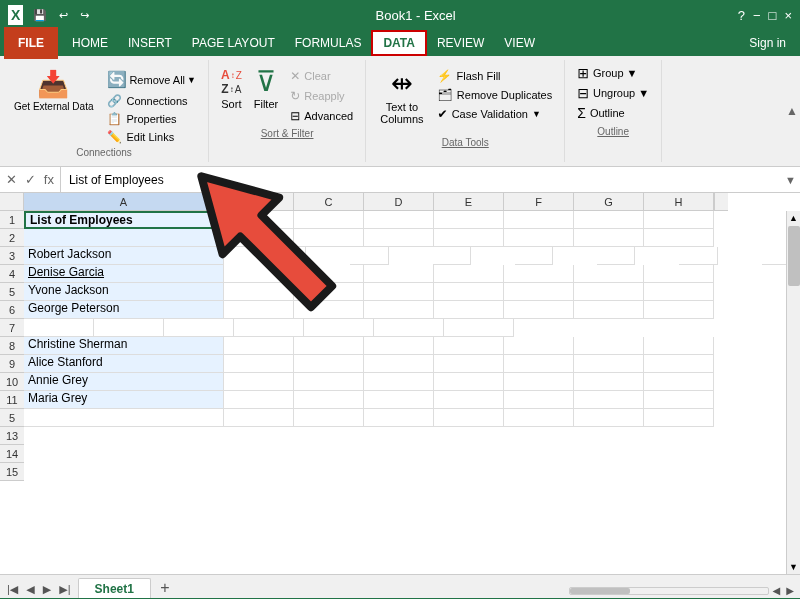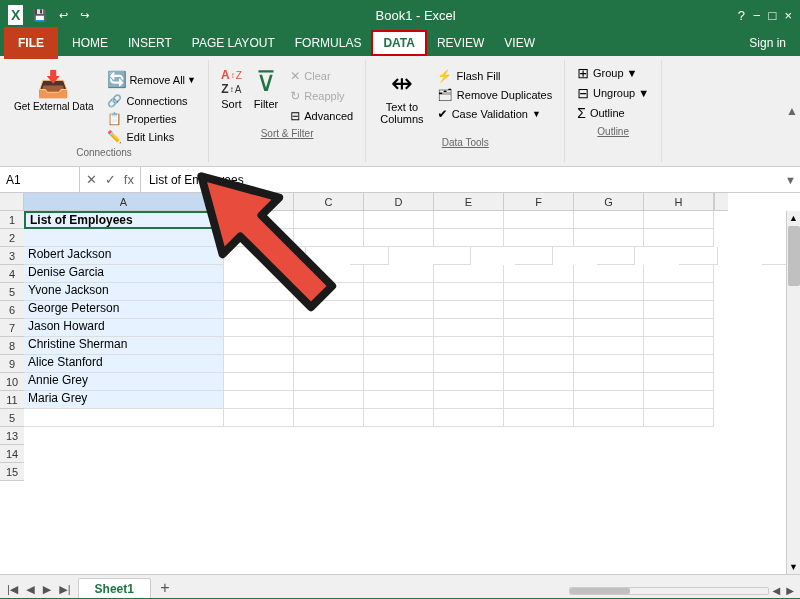--- a/index.html
+++ b/index.html
@@ -451,21 +451,20 @@
         </div>
       </div>
       <div class="ribbon-group-label">Outline</div>
     </div>
 
     <div class="ribbon-scroll" style="margin-left:auto;align-self:center;">▲</div>
 
   </div>
 
   <div class="formula-bar">
-    <div class="cell-ref">A1</div>
     <div class="formula-icons">
       <span class="formula-icon-btn">✕</span>
       <span class="formula-icon-btn">✓</span>
       <span class="formula-icon-btn">fx</span>
     </div>
     <div class="formula-content">List of Employees</div>
     <div class="formula-expand">▼</div>
   </div>
 
   <div class="spreadsheet-container" style="height:calc(599px - 30px - 26px - 88px - 26px - 24px - 24px);">
@@ -532,21 +531,21 @@
             <div class="grid-cell col-a col-a-highlight">Robert Jackson</div>
             <div class="grid-cell" style="width:70px;"></div>
             <div class="grid-cell" style="width:70px;"></div>
             <div class="grid-cell" style="width:70px;"></div>
             <div class="grid-cell" style="width:70px;"></div>
             <div class="grid-cell" style="width:70px;"></div>
             <div class="grid-cell" style="width:70px;"></div>
             <div class="grid-cell" style="width:70px;"></div>
           </div>
 
-          <div style="display:flex;">
+          <div style="display:flex;text-decoration:underline;">
             <div class="grid-cell col-a col-a-highlight">Denise Garcia</div>
             <div class="grid-cell" style="width:70px;"></div>
             <div class="grid-cell" style="width:70px;"></div>
             <div class="grid-cell" style="width:70px;"></div>
             <div class="grid-cell" style="width:70px;"></div>
             <div class="grid-cell" style="width:70px;"></div>
             <div class="grid-cell" style="width:70px;"></div>
             <div class="grid-cell" style="width:70px;"></div>
           </div>
 
@@ -566,21 +565,20 @@
             <div class="grid-cell" style="width:70px;"></div>
             <div class="grid-cell" style="width:70px;"></div>
             <div class="grid-cell" style="width:70px;"></div>
             <div class="grid-cell" style="width:70px;"></div>
             <div class="grid-cell" style="width:70px;"></div>
             <div class="grid-cell" style="width:70px;"></div>
             <div class="grid-cell" style="width:70px;"></div>
           </div>
 
           <div style="display:flex;">
-            <div class="grid-cell col-a col-a-highlight">Jason Howard</div>
             <div class="grid-cell" style="width:70px;"></div>
             <div class="grid-cell" style="width:70px;"></div>
             <div class="grid-cell" style="width:70px;"></div>
             <div class="grid-cell" style="width:70px;"></div>
             <div class="grid-cell" style="width:70px;"></div>
             <div class="grid-cell" style="width:70px;"></div>
             <div class="grid-cell" style="width:70px;"></div>
           </div>
 
           <div style="display:flex;">

